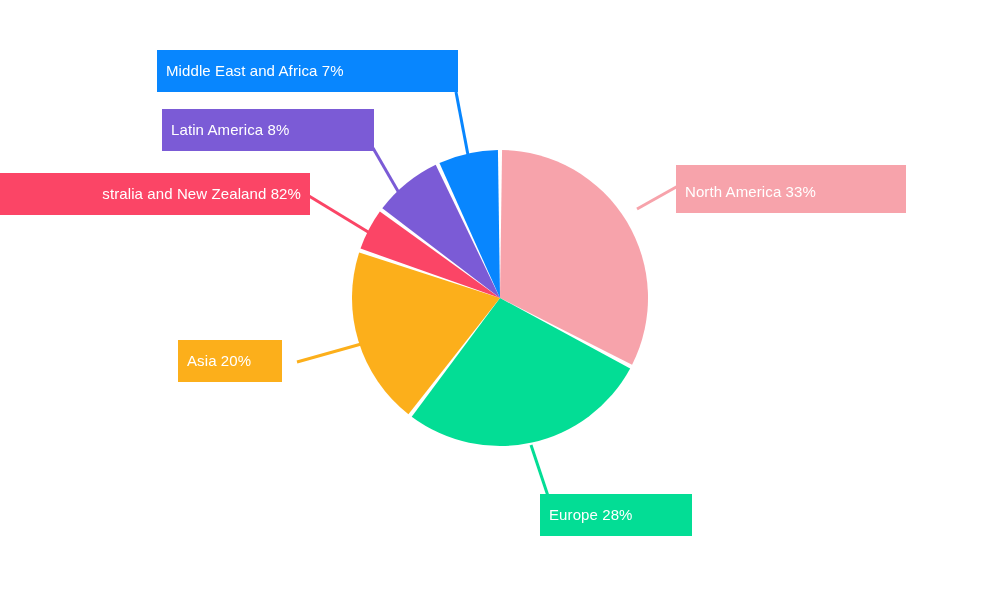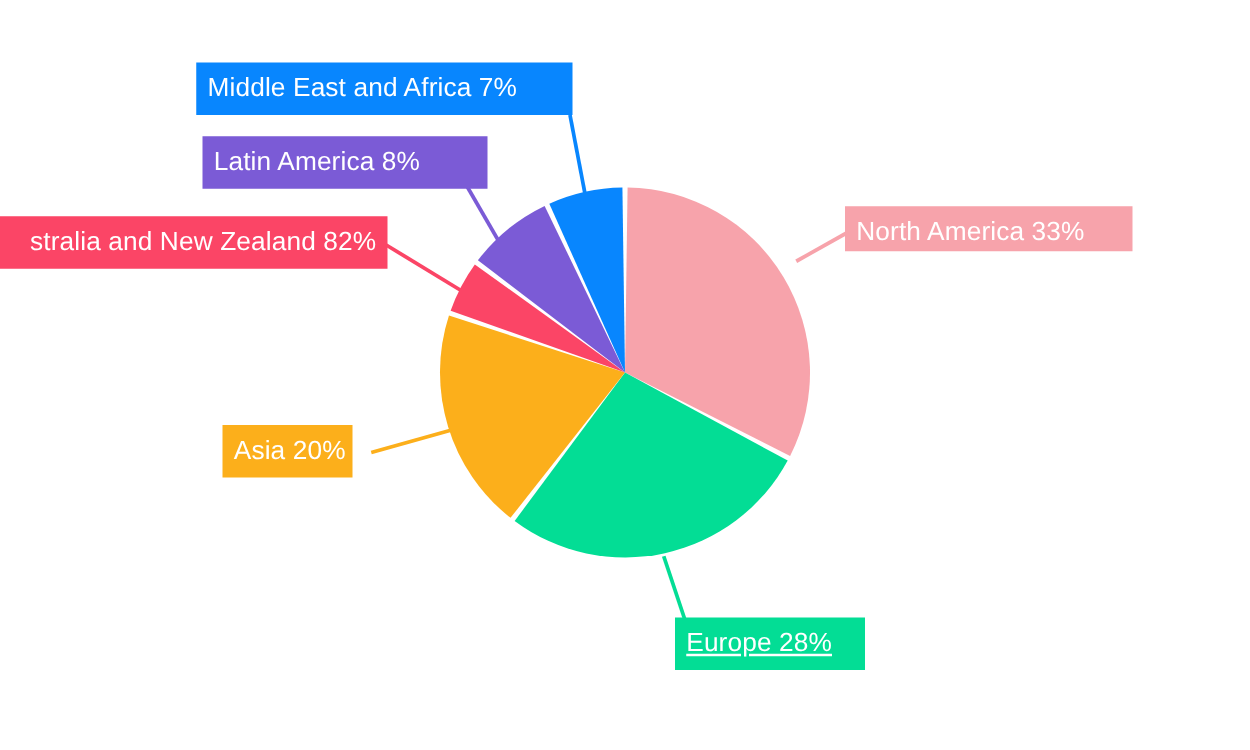--- a/index.html
+++ b/index.html
@@ -22,27 +22,27 @@
   #pie-svg {
     position: absolute;
     left: 0;
     top: 0;
     width: 1000px;
     height: 600px;
   }
   .slice-label {
     position: absolute;
     display: flex;
-    align-items: flex-start;
+    align-items: flex-end;
     box-sizing: border-box;
     height: 42px;
     padding: 0 9px;
     color: #ffffff;
     font-family: "Liberation Sans", sans-serif;
-    font-size: 21px;
+    font-size: 15px;
     line-height: 42px;
     white-space: nowrap;
     letter-spacing: 0.1px;
   }
   .label-text {
     display: block;
   }
 </style>
 </head>
 <body>
@@ -62,33 +62,33 @@
         <path d="M 500 298 L 502.07 150.01 A 148 148 0 0 1 632.08 364.78 Z" fill="#f7a3ab"></path>
         <path d="M 500 298 L 630.16 368.45 A 148 148 0 0 1 411.71 416.78 Z" fill="#03dd95"></path>
         <path d="M 500 298 L 408.42 414.27 A 148 148 0 0 1 359.17 252.48 Z" fill="#fcaf1b"></path>
         <path d="M 500 298 L 360.50 248.57 A 148 148 0 0 1 379.86 211.56 Z" fill="#fb4566"></path>
         <path d="M 500 298 L 382.32 208.24 A 148 148 0 0 1 435.70 164.70 Z" fill="#7b5bd6"></path>
         <path d="M 500 298 L 439.45 162.95 A 148 148 0 0 1 497.93 150.01 Z" fill="#0886fe"></path>
       </g>
   </svg>
 
   <div id="labels-layer">
-      <div class="slice-label" style="left: 676px; top: 165px; width: 230px; height: 36px; background: rgb(247, 163, 171);">
+      <div class="slice-label" style="left: 676px; top: 165px; width: 230px; height: 48px; background: rgb(247, 163, 171);">
         <span class="label-text">North America 33%</span>
       </div>
-      <div class="slice-label" style="left: 540px; top: 494px; width: 152px; height: 42px; background: rgb(3, 221, 149); text-decoration: underline;">
+      <div class="slice-label" style="left: 540px; top: 494px; width: 152px; height: 42px; background: rgb(3, 221, 149);">
         <span class="label-text">Europe 28%</span>
       </div>
       <div class="slice-label" style="left: 178px; top: 340px; width: 104px; height: 42px; background: rgb(252, 175, 27);">
         <span class="label-text">Asia 20%</span>
       </div>
       <div class="slice-label" style="left: -32px; top: 173px; width: 342px; height: 42px; background: rgb(251, 69, 102); justify-content: flex-end;">
         <span class="label-text">stralia and New Zealand 82%</span>
       </div>
-      <div class="slice-label" style="left: 162px; top: 109px; width: 228px; height: 42px; background: rgb(123, 91, 214);">
+      <div class="slice-label" style="left: 162px; top: 109px; width: 212px; height: 42px; background: rgb(123, 91, 214);">
         <span class="label-text">Latin America 8%</span>
       </div>
       <div class="slice-label" style="left: 157px; top: 50px; width: 301px; height: 42px; background: rgb(8, 134, 254);">
         <span class="label-text">Middle East and Africa 7%</span>
       </div>
     </div>
 
 </div>
 
 </body></html>

